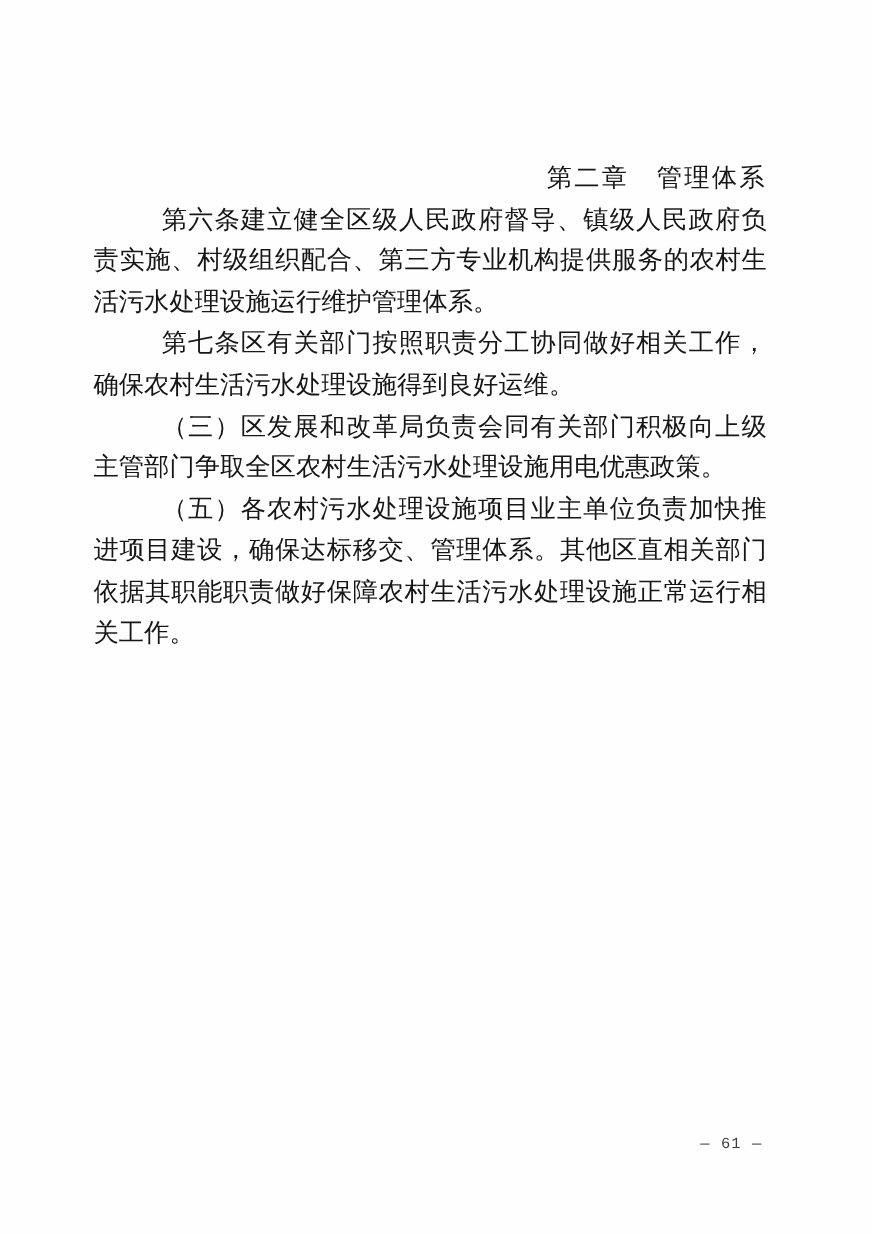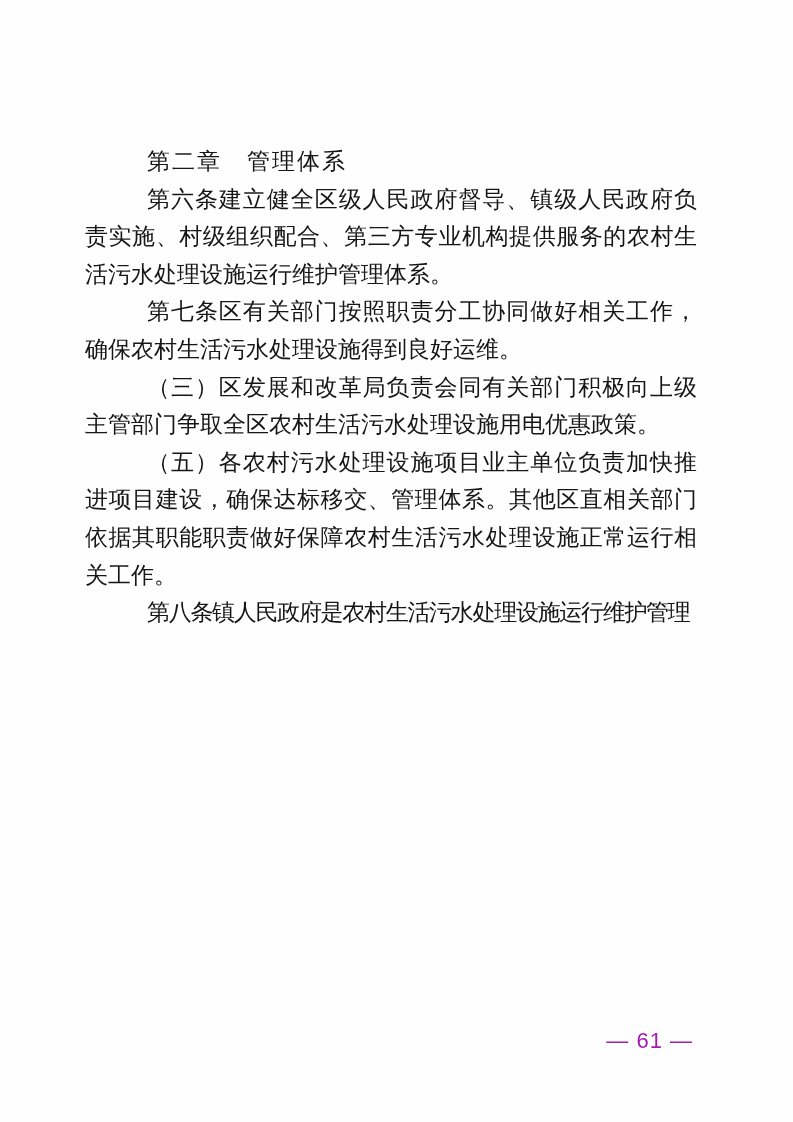--- a/index.html
+++ b/index.html
@@ -26,42 +26,41 @@
     margin: 0;
     font-size: 23px;
     line-height: 37.6px;
     text-align: justify;
     text-justify: inter-character;
     text-indent: 62px;
     word-break: break-all;
   }
   p.heading {
     letter-spacing: 2px;
-    text-align: left;
+    text-align: right;
   }
   p.tight {
     letter-spacing: -1.3px;
   }
   .footer {
     position: absolute;
     top: 1028px;
     right: 100px;
-    font-size: 22px;
+    font-size: 14px;
     line-height: 26px;
     letter-spacing: 1px;
-    color: #a21caf;
-    font-family: Liberation Sans, sans-serif;
+    color: #404040;
+    font-family: Liberation Mono, monospace;
   }
 </style>
 </head>
 <body>
 
 <div class="page">
   <div class="content">
     <p class="heading">第二章　管理体系</p>
     <p>第六条建立健全区级人民政府督导、镇级人民政府负责实施、村级组织配合、第三方专业机构提供服务的农村生活污水处理设施运行维护管理体系。</p>
     <p>第七条区有关部门按照职责分工协同做好相关工作，确保农村生活污水处理设施得到良好运维。</p>
     <p>（三）区发展和改革局负责会同有关部门积极向上级主管部门争取全区农村生活污水处理设施用电优惠政策。</p>
     <p>（五）各农村污水处理设施项目业主单位负责加快推进项目建设，确保达标移交、管理体系。其他区直相关部门依据其职能职责做好保障农村生活污水处理设施正常运行相关工作。</p>
-    <p class="tight">第八条镇人民政府是农村生活污水处理设施运行维护管理</p>
   </div>
   <div class="footer">— 61 —</div>
 </div>
 
 </body></html>

